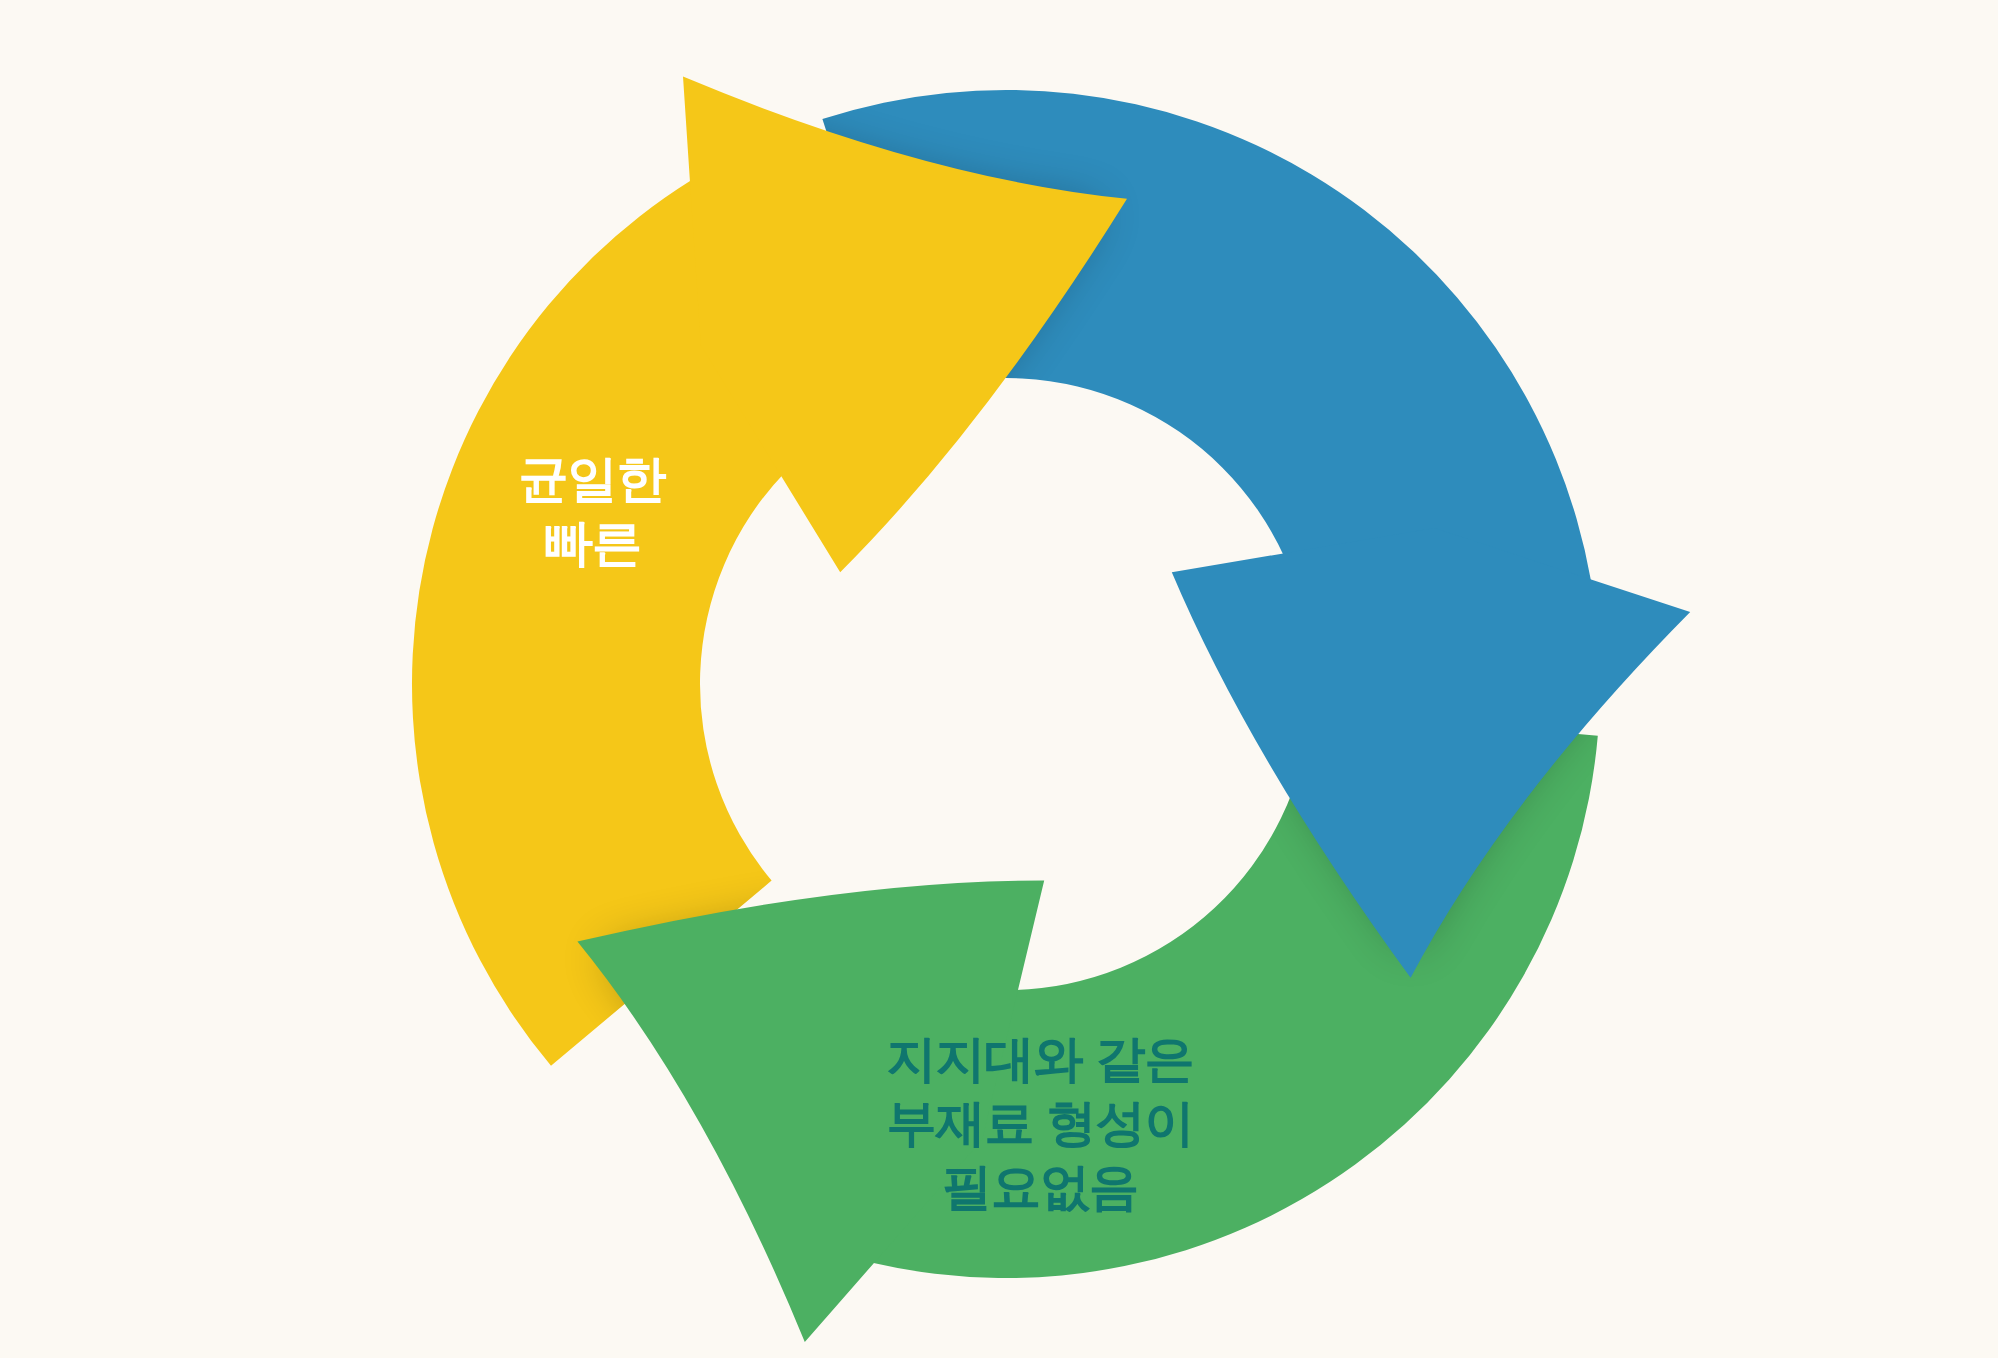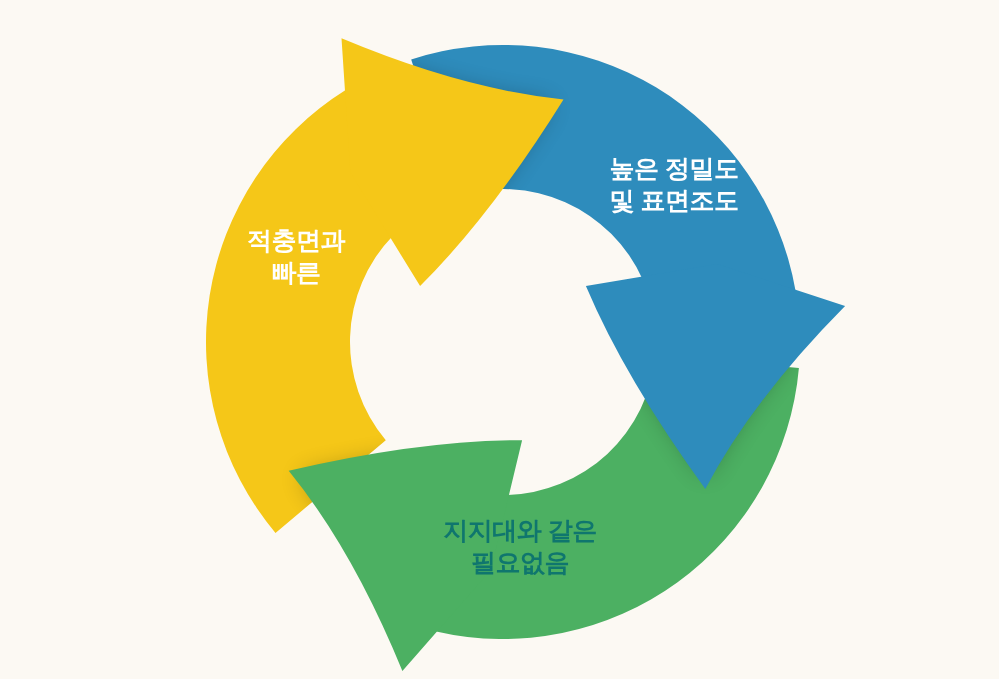--- a/index.html
+++ b/index.html
@@ -46,28 +46,25 @@
         <path d="M 491.1 569.7 L 402.4 671.0 Q 352.5 549.1 288.7 470.8 Q 420.7 440.1 522.1 440.2 Z" fill="#000000" opacity="0.30" filter="url(#soft-shadow)" transform="translate(10.8,5.3)"></path>
       </g>
       <g clip-path="url(#clip-body-0)">
         <path d="M 350.4 172.6 L 341.5 38.3 Q 463.0 89.2 563.5 99.4 Q 491.8 214.5 420.1 286.1 Z" fill="#000000" opacity="0.30" filter="url(#soft-shadow)" transform="translate(-11.3,3.9)"></path>
       </g>
       <path d="M 717.2 264.0 L 845.1 306.0 Q 752.4 399.6 705.3 488.9 Q 625.4 379.4 585.9 286.1 Z" fill="#2E8CBC"></path>
       <path d="M 491.1 569.7 L 402.4 671.0 Q 352.5 549.1 288.7 470.8 Q 420.7 440.1 522.1 440.2 Z" fill="#4CB062"></path>
       <path d="M 350.4 172.6 L 341.5 38.3 Q 463.0 89.2 563.5 99.4 Q 491.8 214.5 420.1 286.1 Z" fill="#F5C718"></path>
     </svg>
 
-  <div class="cycle-label" id="label-0" style="left: 574px; top: 152px; width: 200px; color: rgb(255, 255, 255);">
-    <div>높은 정밀도</div>
-    <div>및 표면조도</div>
-  </div>
 
   <div class="cycle-label" id="label-1" style="left: 420px; top: 514px; width: 200px; color: #0f766e;">
     <div>지지대와 같은</div>
+    <div>부재료 형성이</div>
     <div>필요없음</div>
   </div>
 
   <div class="cycle-label" id="label-2" style="left: 196px; top: 224px; width: 200px; color: rgb(255, 255, 255);">
-    <div>적충면과</div>
+    <div>균일한</div>
     <div>빠른</div>
   </div>
 
 </div>
 
 </body></html>

